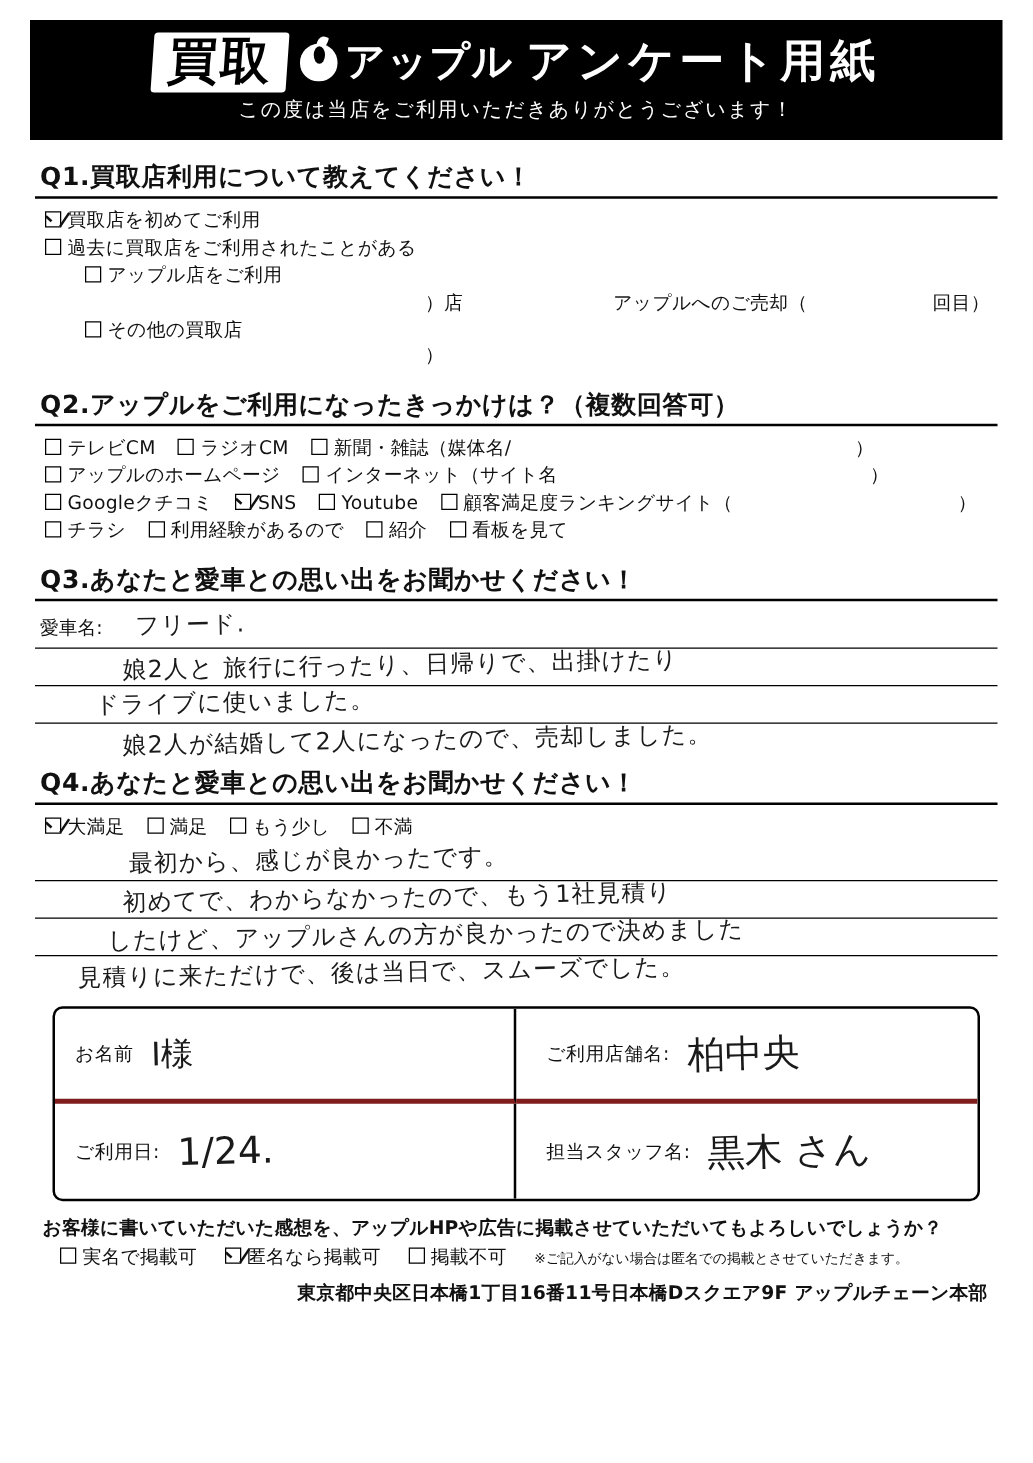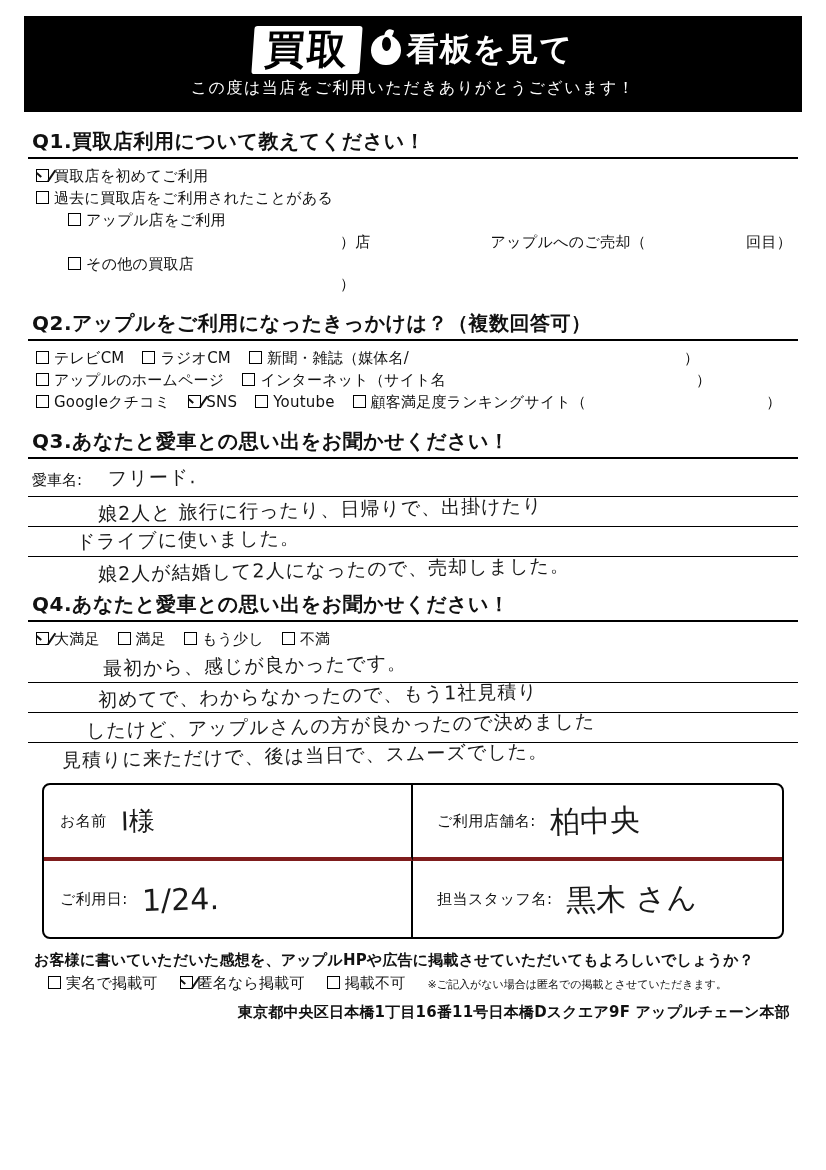--- a/index.html
+++ b/index.html
@@ -265,22 +265,23 @@
 </head>
 <body>
 
 <div class="page">
 
   <div class="banner">
     <div class="banner-row">
       <span class="kaitori-badge">買取</span>
       <span class="apple-logo">
         <span class="apple-mark"></span>
-        <span class="apple-text">看板を見て</span>
+        <span class="apple-text">アップル</span>
       </span>
+      <span class="banner-title">アンケート用紙</span>
     </div>
     <div class="banner-sub">この度は当店をご利用いただきありがとうございます！</div>
   </div>
 
   <div class="q-title">Q1.買取店利用について教えてください！</div>
   <div class="q-rule"></div>
 
   <div class="opt-line">
     <span class="cb checked"></span>
     <span>買取店を初めてご利用</span>
@@ -357,20 +358,38 @@
       <span>Youtube</span>
     </span>
     <span class="opt">
       <span class="cb"></span>
       <span>顧客満足度ランキングサイト（</span>
       <span style="display:inline-block;width:180px"></span>
       <span>）</span>
     </span>
   </div>
 
+  <div class="opt-group">
+    <span class="opt">
+      <span class="cb"></span>
+      <span>チラシ</span>
+    </span>
+    <span class="opt">
+      <span class="cb"></span>
+      <span>利用経験があるので</span>
+    </span>
+    <span class="opt">
+      <span class="cb"></span>
+      <span>紹介</span>
+    </span>
+    <span class="opt">
+      <span class="cb"></span>
+      <span>看板を見て</span>
+    </span>
+  </div>
 
   <div class="q-title">Q3.あなたと愛車との思い出をお聞かせください！</div>
   <div class="q-rule"></div>
 
   <div class="lines-block">
     <div class="ruled">
       <span class="label-inline">愛車名:</span>
       <span class="hand hw" style="left:80px; top:-2px;">フリード.</span>
     </div>
     <div class="ruled">

